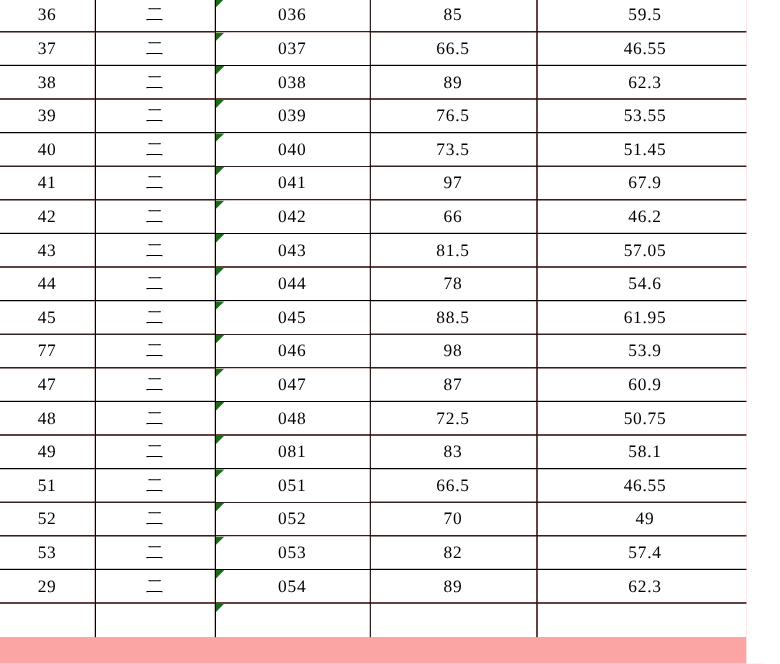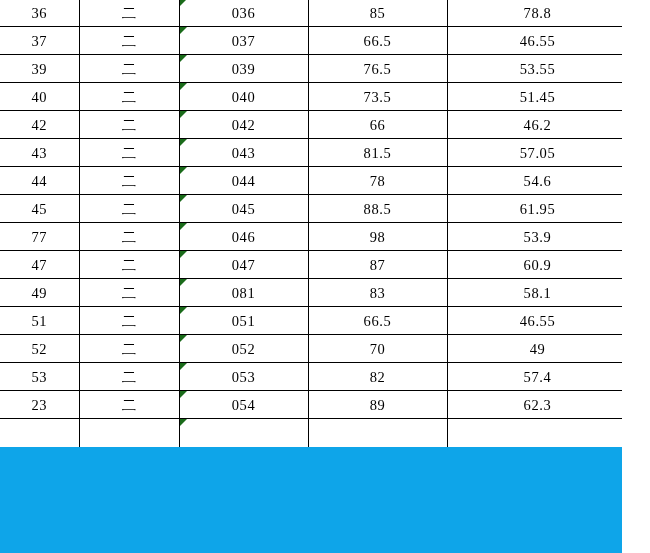--- a/index.html
+++ b/index.html
@@ -13,21 +13,21 @@
     height: 553px;
     overflow: hidden;
     font-family: "Liberation Serif", "DejaVu Serif", serif;
   }
 
   
   #sheet {
     position: relative;
     width: 622px;
     height: 553px;
-    background: #0ea5e9;
+    background: #fca5a5;
     overflow: hidden;
   }
 
   
   #right-gutter {
     position: absolute;
     top: 0;
     left: 628px;
     width: 22px;
     height: 553px;
@@ -142,44 +142,58 @@
         <col class="c3">
         <col class="c4">
         <col class="c5">
     </colgroup>
     <tbody id="grid-body">
         <tr>
           <td class="first"><span class="num">36</span></td>
           <td class="cjk"><span>二</span></td>
           <td class="flagged"><span class="err-flag"></span><span class="num">036</span></td>
           <td><span class="num">85</span></td>
-          <td><span class="num">78.8</span></td>
+          <td><span class="num">59.5</span></td>
         </tr>
         <tr>
           <td class="first"><span class="num">37</span></td>
           <td class="cjk"><span>二</span></td>
           <td class="flagged"><span class="err-flag"></span><span class="num">037</span></td>
           <td><span class="num">66.5</span></td>
           <td><span class="num">46.55</span></td>
         </tr>
         <tr>
+          <td class="first"><span class="num">38</span></td>
+          <td class="cjk"><span>二</span></td>
+          <td class="flagged"><span class="err-flag"></span><span class="num">038</span></td>
+          <td><span class="num">89</span></td>
+          <td><span class="num">62.3</span></td>
+        </tr>
+        <tr>
           <td class="first"><span class="num">39</span></td>
           <td class="cjk"><span>二</span></td>
           <td class="flagged"><span class="err-flag"></span><span class="num">039</span></td>
           <td><span class="num">76.5</span></td>
           <td><span class="num">53.55</span></td>
         </tr>
         <tr>
           <td class="first"><span class="num">40</span></td>
           <td class="cjk"><span>二</span></td>
           <td class="flagged"><span class="err-flag"></span><span class="num">040</span></td>
           <td><span class="num">73.5</span></td>
           <td><span class="num">51.45</span></td>
         </tr>
         <tr>
+          <td class="first"><span class="num">41</span></td>
+          <td class="cjk"><span>二</span></td>
+          <td class="flagged"><span class="err-flag"></span><span class="num">041</span></td>
+          <td><span class="num">97</span></td>
+          <td><span class="num">67.9</span></td>
+        </tr>
+        <tr>
           <td class="first"><span class="num">42</span></td>
           <td class="cjk"><span>二</span></td>
           <td class="flagged"><span class="err-flag"></span><span class="num">042</span></td>
           <td><span class="num">66</span></td>
           <td><span class="num">46.2</span></td>
         </tr>
         <tr>
           <td class="first"><span class="num">43</span></td>
           <td class="cjk"><span>二</span></td>
           <td class="flagged"><span class="err-flag"></span><span class="num">043</span></td>
@@ -208,20 +222,27 @@
           <td><span class="num">53.9</span></td>
         </tr>
         <tr>
           <td class="first"><span class="num">47</span></td>
           <td class="cjk"><span>二</span></td>
           <td class="flagged"><span class="err-flag"></span><span class="num">047</span></td>
           <td><span class="num">87</span></td>
           <td><span class="num">60.9</span></td>
         </tr>
         <tr>
+          <td class="first"><span class="num">48</span></td>
+          <td class="cjk"><span>二</span></td>
+          <td class="flagged"><span class="err-flag"></span><span class="num">048</span></td>
+          <td><span class="num">72.5</span></td>
+          <td><span class="num">50.75</span></td>
+        </tr>
+        <tr>
           <td class="first"><span class="num">49</span></td>
           <td class="cjk"><span>二</span></td>
           <td class="flagged"><span class="err-flag"></span><span class="num">081</span></td>
           <td><span class="num">83</span></td>
           <td><span class="num">58.1</span></td>
         </tr>
         <tr>
           <td class="first"><span class="num">51</span></td>
           <td class="cjk"><span>二</span></td>
           <td class="flagged"><span class="err-flag"></span><span class="num">051</span></td>
@@ -236,21 +257,21 @@
           <td><span class="num">49</span></td>
         </tr>
         <tr>
           <td class="first"><span class="num">53</span></td>
           <td class="cjk"><span>二</span></td>
           <td class="flagged"><span class="err-flag"></span><span class="num">053</span></td>
           <td><span class="num">82</span></td>
           <td><span class="num">57.4</span></td>
         </tr>
         <tr>
-          <td class="first"><span class="num">23</span></td>
+          <td class="first"><span class="num">29</span></td>
           <td class="cjk"><span>二</span></td>
           <td class="flagged"><span class="err-flag"></span><span class="num">054</span></td>
           <td><span class="num">89</span></td>
           <td><span class="num">62.3</span></td>
         </tr>
         <tr class="clipped">
           <td class="first"><span class="num"></span></td>
           <td class="cjk"><span></span></td>
           <td class="flagged"><span class="err-flag"></span><span class="num"></span></td>
           <td><span class="num"></span></td>

